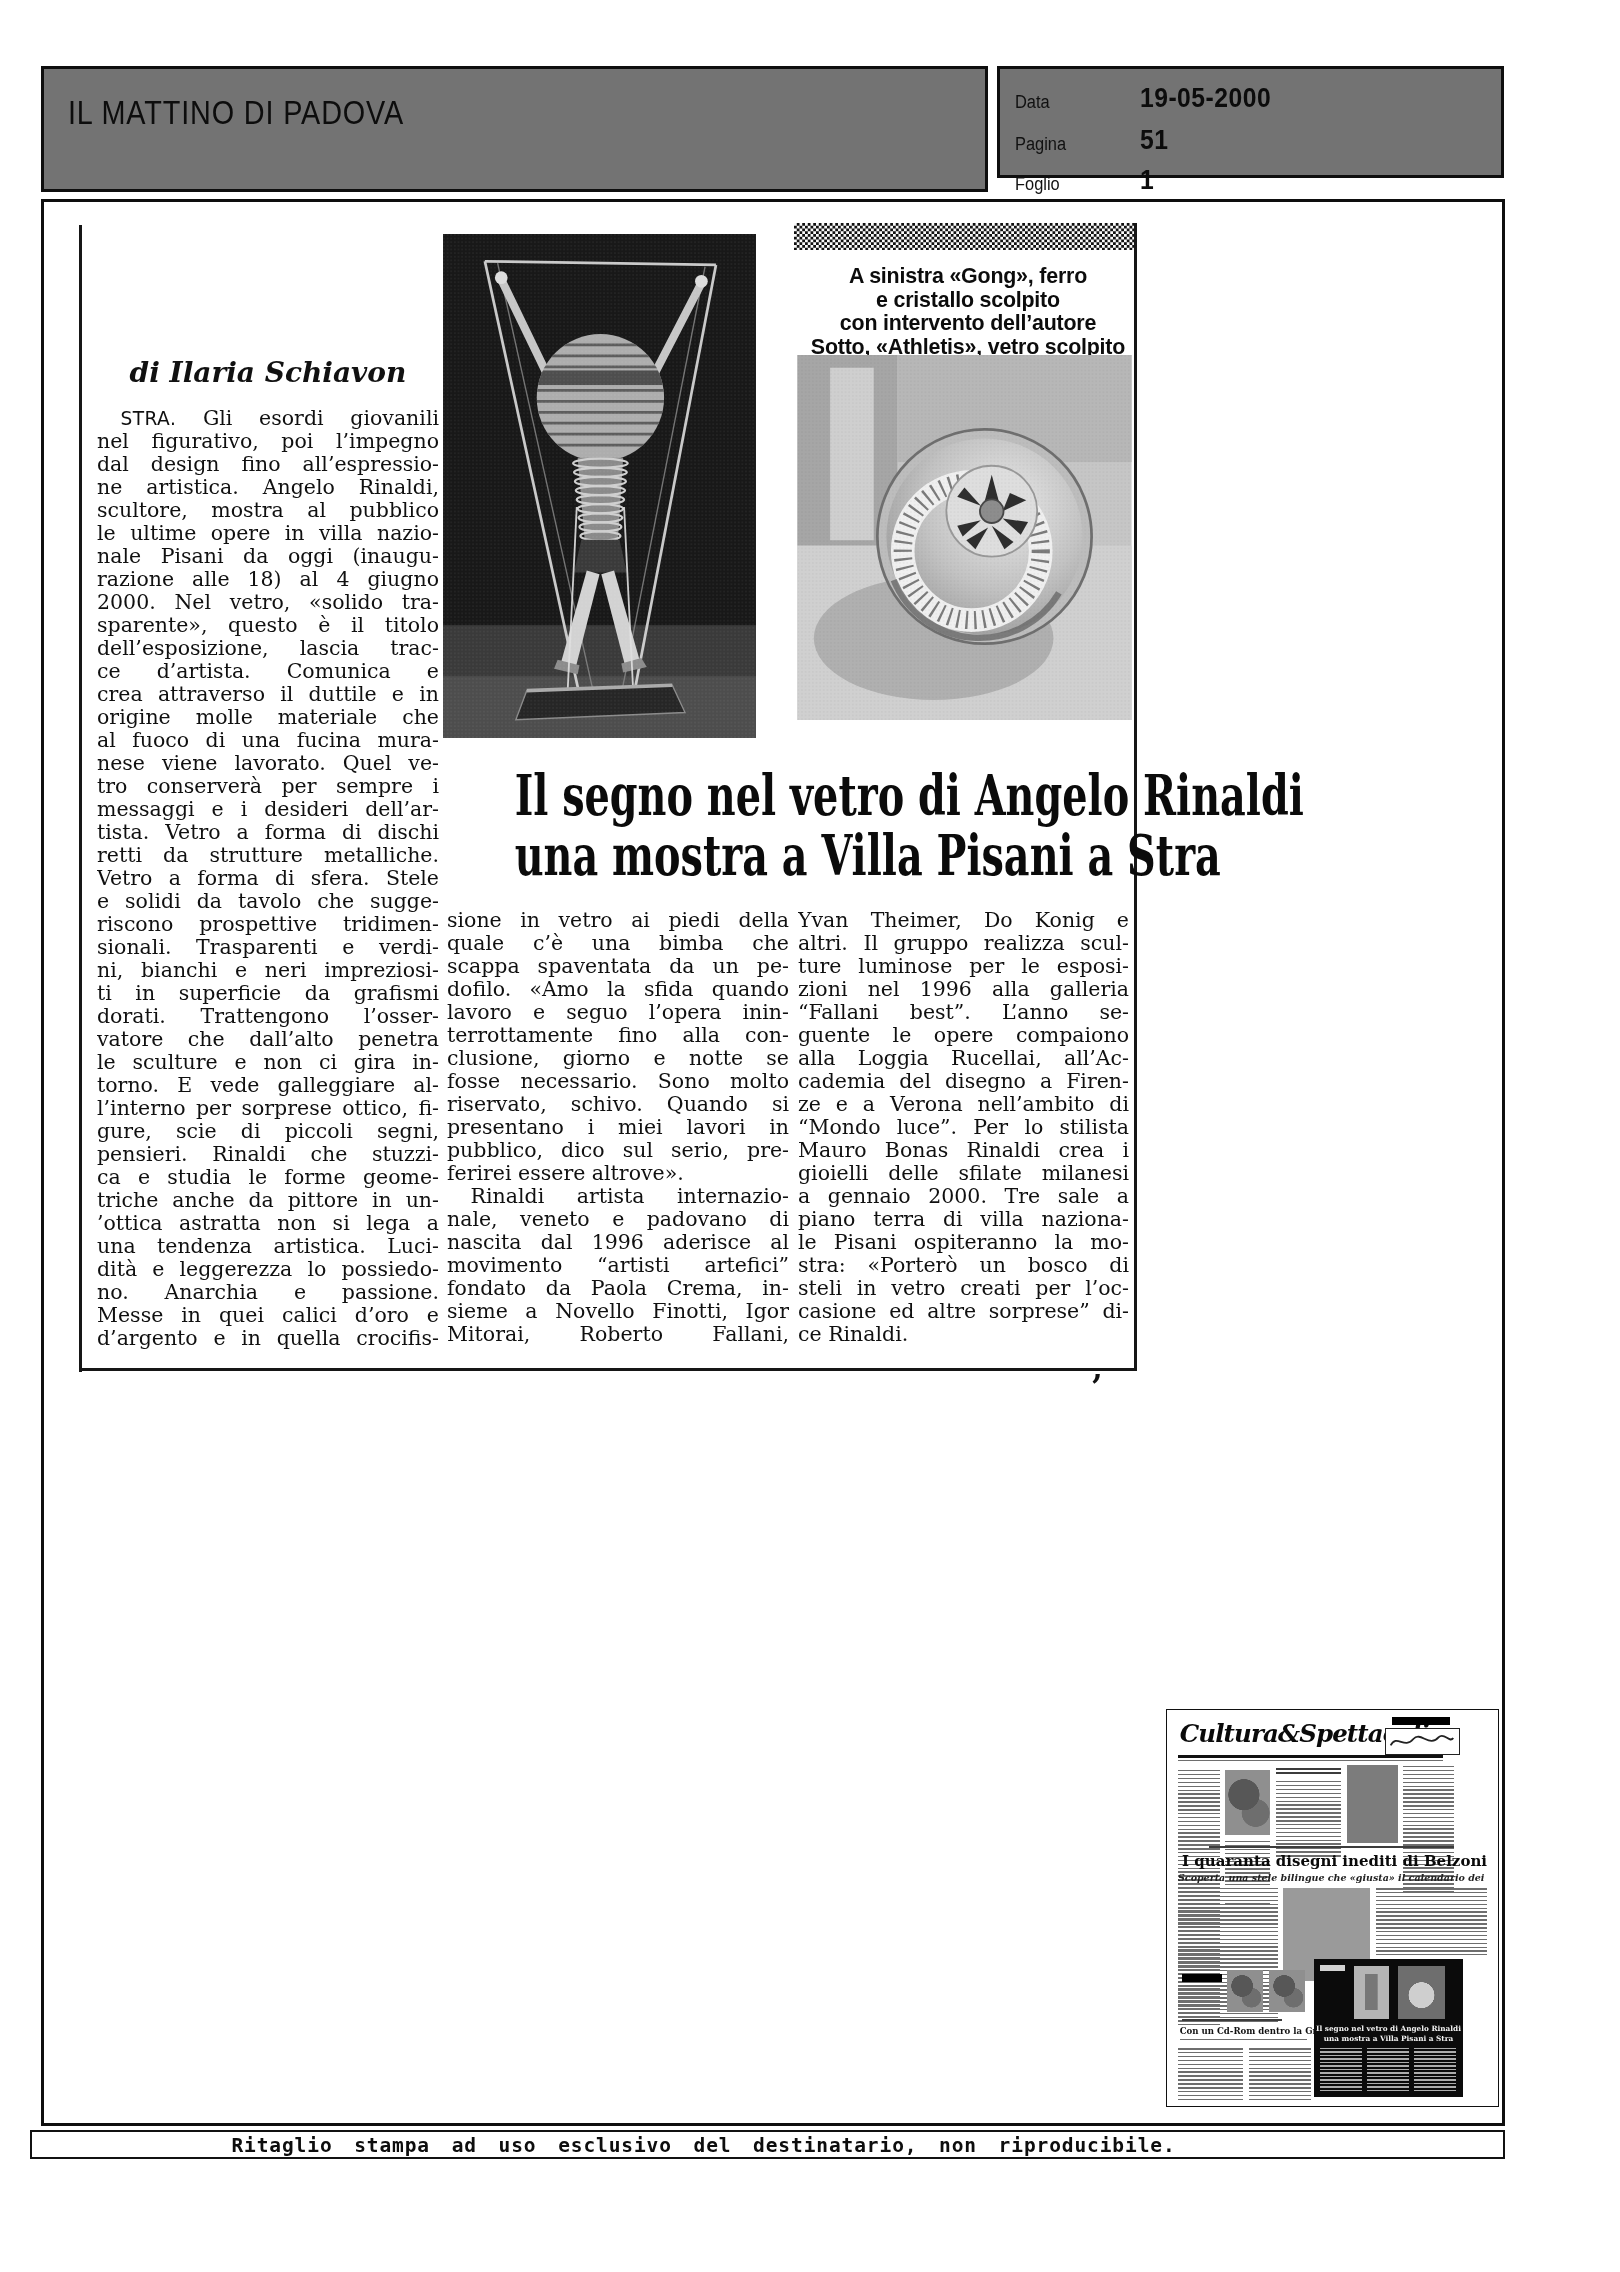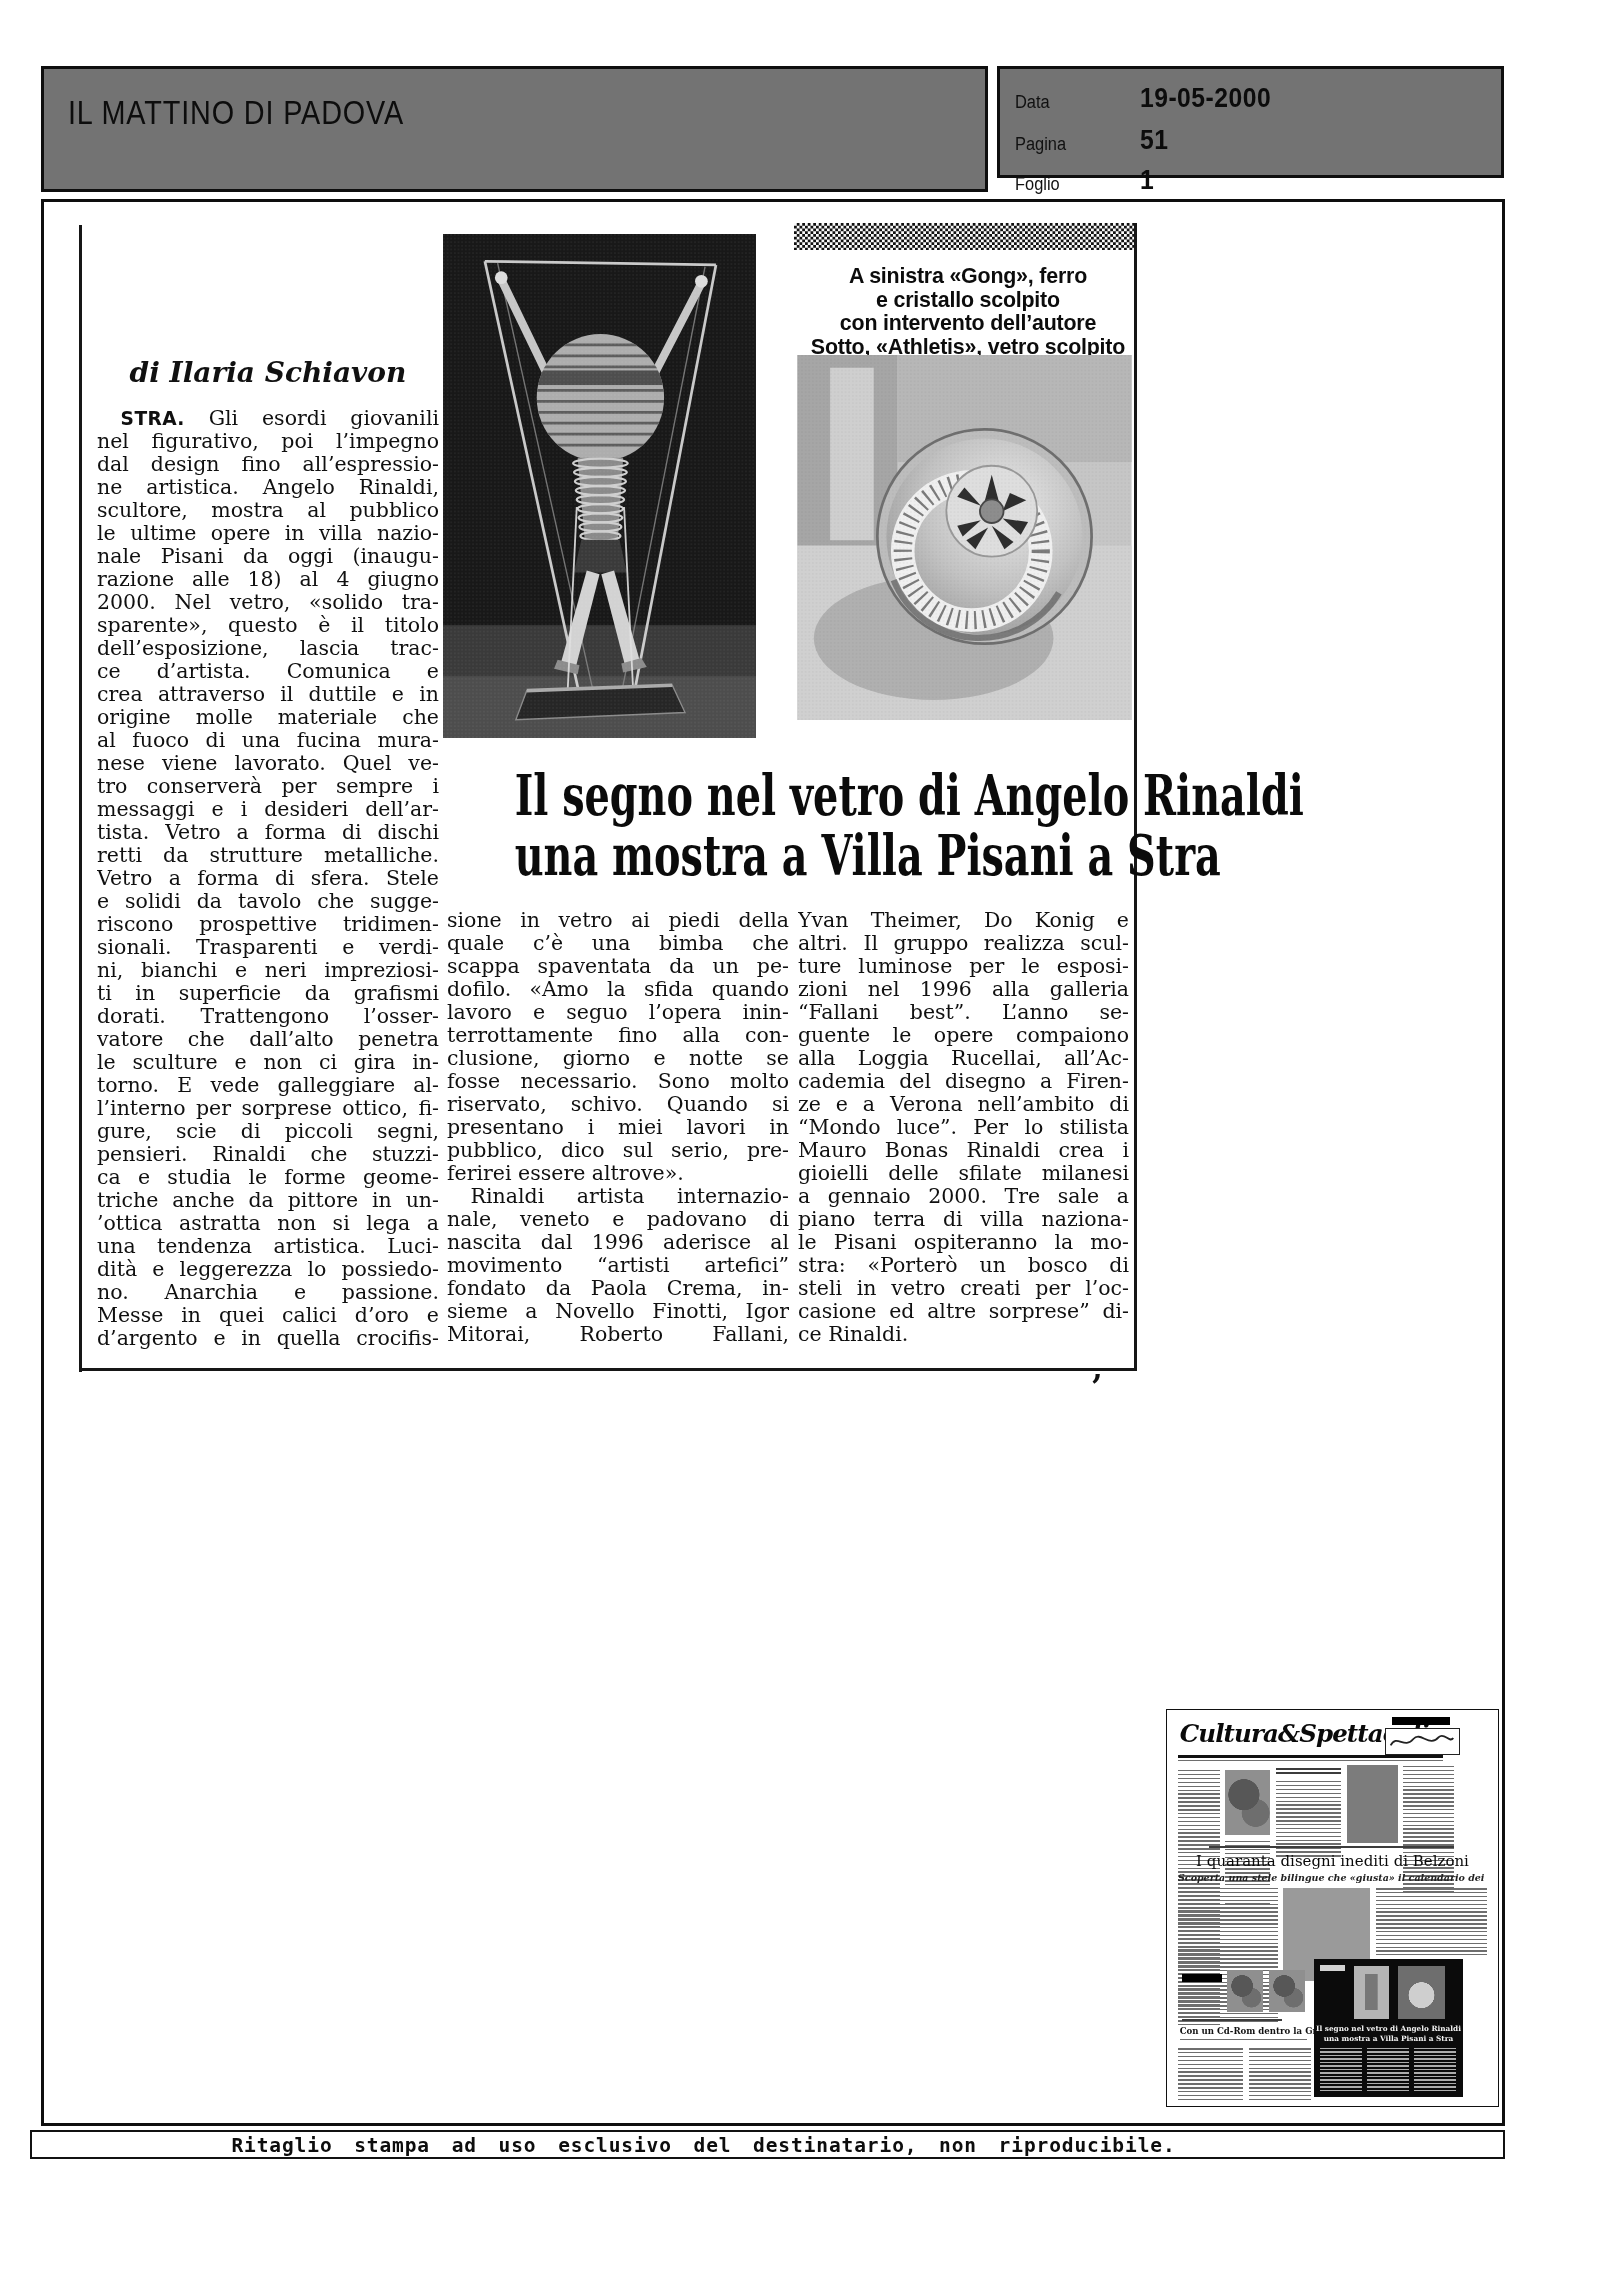--- a/index.html
+++ b/index.html
@@ -38,21 +38,21 @@
 
   .byline { position:absolute; left:97px; top:356px; width:342px; text-align:center;
             font-family:"DejaVu Serif",serif; font-style:italic; font-weight:700; font-size:28px; }
 
   
   .col { position:absolute; font-family:"DejaVu Serif",serif; font-size:20.5px;
          line-height:23px; color:#101010; }
   .col .ln { height:23px; text-align:justify; text-align-last:justify; overflow:hidden; }
   .col .ln.noj { text-align-last:left; }
   .col .ln.ind { text-indent:23.6px; }
-  .col .lead { font-family:"DejaVu Sans",sans-serif; font-weight:700; font-size:18.6px; letter-spacing:0.4px; }
+  .col .lead { font-family:"DejaVu Sans",sans-serif; font-weight:400; font-size:18.6px; letter-spacing:0.4px; }
   .col1 { left:97px; top:407px;  width:342px; }
   .col2 { left:447px; top:909px; width:342px; }
   .col3 { left:798px; top:909px; width:331px; }
 
   
   .headline { position:absolute; left:423px; top:765px; width:733px; text-align:center; color:#0b0b0b; }
   .hl-line { font-family:"DejaVu Serif",serif; font-weight:700; font-size:53px; line-height:60px;
              white-space:nowrap; transform:scale(.75,1.04); transform-origin:50% 50%; }
 
   
@@ -74,21 +74,21 @@
            border:1.8px solid #111; background:#fff; overflow:hidden; }
   .t-abs { position:absolute; }
   .t-masthead { left:12.7px; top:9px; font-family:"DejaVu Serif",serif; font-style:italic;
                 font-weight:700; font-size:24.5px; color:#0a0a0a; letter-spacing:-0.9px; }
   .t-rule { background:#111; }
   .tpat { background-image:repeating-linear-gradient(to bottom,#6e6e6e 0 1.5px, transparent 1.5px 3.9px); }
   .tpat-d { background-image:repeating-linear-gradient(to bottom,#3c3c3c 0 1.8px, transparent 1.8px 4.5px); }
   .timg { background:#8f8f8f;
           background-image:radial-gradient(circle at 42% 38%, #575757 0 32%, transparent 33%),
                            radial-gradient(circle at 68% 66%, #6e6e6e 0 26%, transparent 27%); }
-  .t-head { font-family:"DejaVu Serif",serif; font-weight:400; font-size:15px; text-align:center;
+  .t-head { font-family:"DejaVu Serif",serif; font-weight:700; font-size:15px; text-align:right;
             white-space:nowrap; overflow:hidden; color:#0a0a0a; }
   .t-sub  { font-family:"DejaVu Serif",serif; font-style:italic; font-weight:700; font-size:9.5px;
             text-align:center; white-space:nowrap; overflow:hidden; color:#222; }
   .t-cdrom { font-family:"DejaVu Serif",serif; font-weight:700; font-size:8.6px; white-space:nowrap;
              overflow:hidden; color:#111; }
   .t-black { background:#0b0b0b; }
   .t-wline { font-family:"DejaVu Serif",serif; font-weight:700; font-size:7.3px; color:#f2f2f2;
              text-align:center; white-space:nowrap; overflow:hidden; }
   .tpat-w { background-image:repeating-linear-gradient(to bottom,#c9c9c9 0 1.2px, transparent 1.2px 3.5px);
             opacity:.85; }

